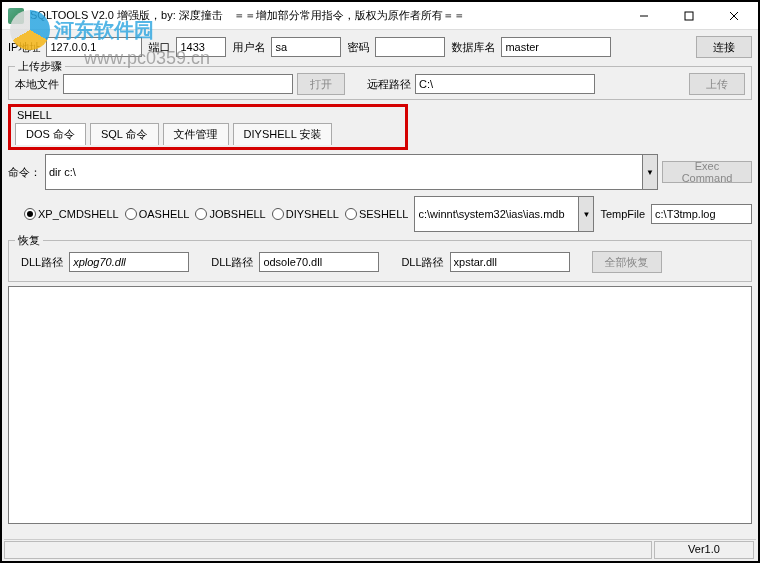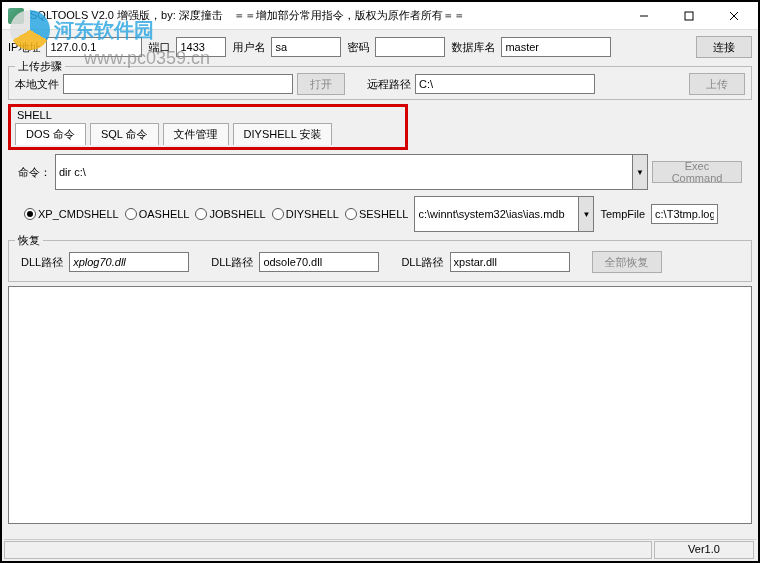--- a/index.html
+++ b/index.html
@@ -27,21 +27,21 @@
 .btn.disabled { color: #888; }
 
 .conn-row { display: flex; align-items: center; gap: 6px; padding: 4px 6px; margin-top: 2px; }
 
 .tabs-highlight { border: 3px solid #d40000; margin: 2px 6px 0 6px; padding-bottom: 2px; width: 400px; }
 .tabs-highlight .legend2 { color: #000; padding: 2px 0 0 6px; font-size: 11px; }
 .tabstrip { display: flex; background: #f0f0f0; padding: 2px 4px 0 4px; }
 .tab { border: 1px solid #aaa; border-bottom: none; padding: 3px 10px; margin-right: 4px; background: #f8f8f8; color: #000; }
 .tab.active { background: #fff; }
 
-.cmd-row { display: flex; align-items: center; gap: 4px; padding: 4px 16px; }
+.cmd-row { display: flex; align-items: center; gap: 4px; padding: 4px 6px; }
 .combo { flex: 1; display: flex; }
 .combo input { flex: 1; border: 1px solid #7a7a7a; border-right: none; background: #fff; height: 36px; padding: 1px 3px; }
 .combo .dd { width: 16px; border: 1px solid #7a7a7a; background: #e1e1e1; display: flex; align-items: center; justify-content: center; font-size: 8px; }
 
 .radio-row { display: flex; align-items: center; gap: 6px; padding: 2px 6px 4px 22px; }
 .radio { display: flex; align-items: flex-start; gap: 2px; }
 .radio .dot { width: 12px; height: 12px; border: 1px solid #555; border-radius: 50%; background: #fff; display: flex; align-items: center; justify-content: center; }
 .radio.checked .dot::after { content: ""; width: 6px; height: 6px; border-radius: 50%; background: #000; }
 
 .dll-row { display: flex; align-items: center; gap: 6px; padding: 4px 6px; }
@@ -153,21 +153,21 @@
     </label>
   <label class="radio">
       <span class="dot"></span>
       <span>SESHELL</span>
     </label>
   <div class="combo" style="flex:0 0 180px">
     <input value="c:\winnt\system32\ias\ias.mdb" style="">
     <div class="dd">▼</div>
   </div>
   <span class="lbl">TempFile</span>
-  <input class="input" style="width: 67px;" value="c:\T3tmp.log">
+  <input class="input" style="width: 101px;" value="c:\T3tmp.log">
 </div>
 
 <div class="fieldset">
   <span class="legend">恢复</span>
   <div class="dll-row">
     <span class="lbl">DLL路径</span>
     <input class="input" style="width: 120px; font-style: italic;" value="xplog70.dll">
     <span style="width:10px"></span>
     <span class="lbl">DLL路径</span>
     <input class="input" style="width: 120px;" value="odsole70.dll">

